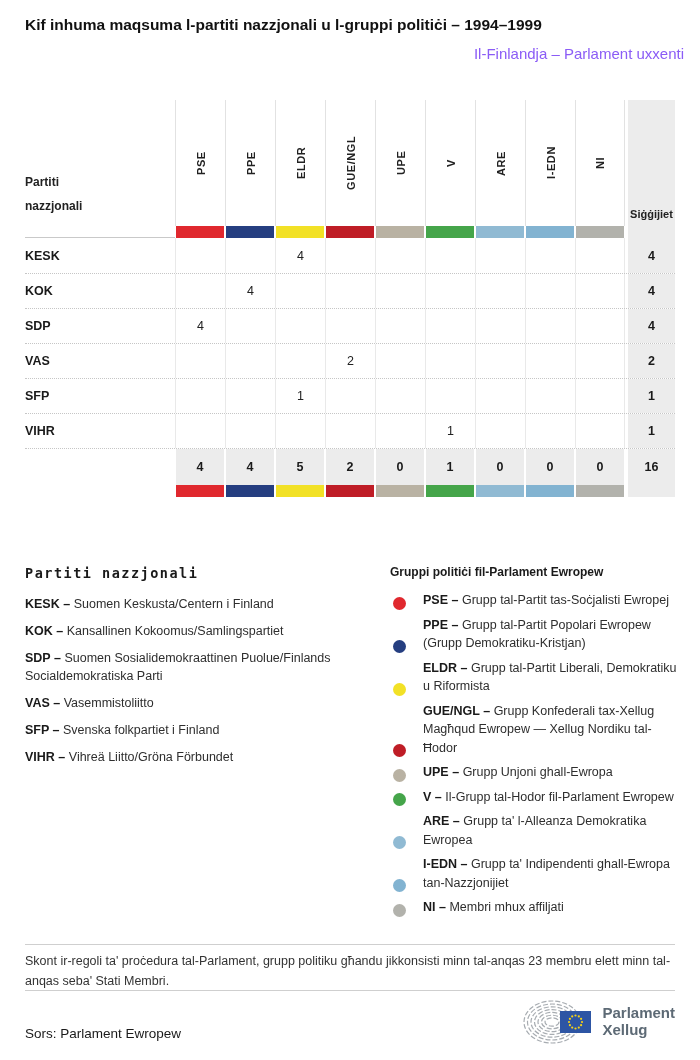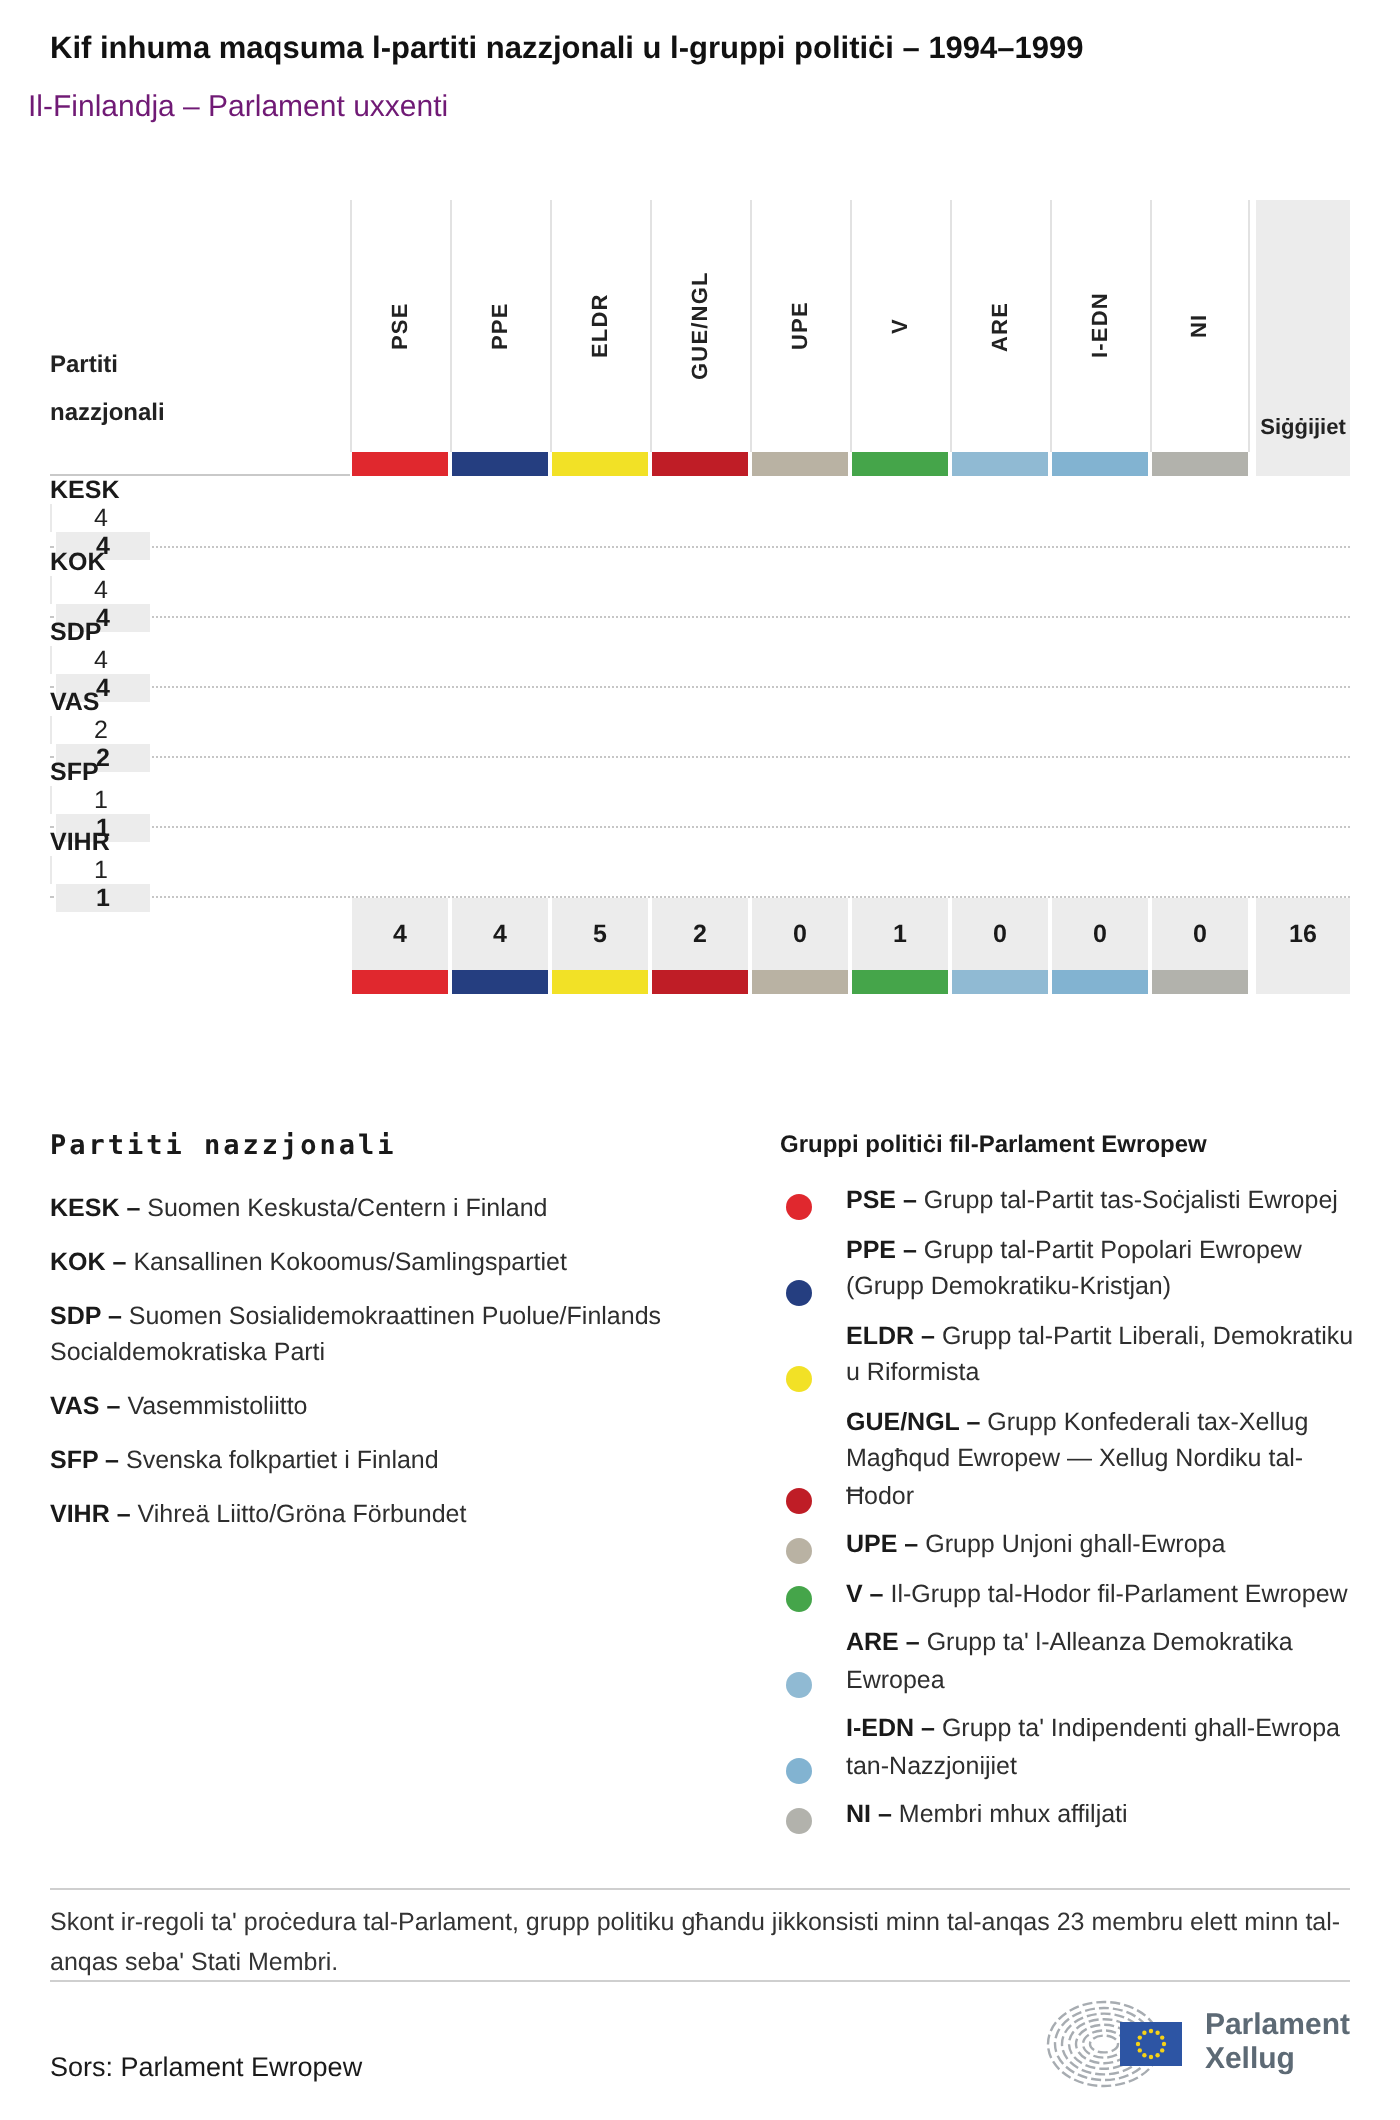--- a/index.html
+++ b/index.html
@@ -5,21 +5,21 @@
   html,body{margin:0;padding:0;}
   body{
     width:700px;height:1060px;position:relative;background:#ffffff;
     font-family:"Liberation Sans",sans-serif;color:#1a1a1a;
     -webkit-font-smoothing:antialiased;
   }
   .abs{position:absolute;}
 
   
   .title{left:25px;top:16px;width:650px;font-size:15.5px;font-weight:bold;color:#111;}
-  .subtitle{left:14px;top:45px;width:650px;font-size:15px;color:#701a75;}
+  .subtitle{left:34px;top:45px;width:650px;font-size:15px;color:#8b5cf6;text-align:right;}
 
   
   .table{left:25px;top:100px;width:650px;}
   .thead{display:flex;height:126px;}
   .th-party{width:150px;box-sizing:border-box;display:flex;align-items:flex-end;}
   .th-party .txt{width:70px;font-size:12px;font-weight:bold;line-height:1.95;color:#222;
     overflow-wrap:anywhere;padding-bottom:8px;}
   .th-col{width:50px;box-sizing:border-box;border-left:1px solid #e2e2e2;position:relative;}
   .th-col.last{border-right:1px solid #e2e2e2;}
   .th-col span{position:absolute;inset:0;display:flex;align-items:center;justify-content:center;
@@ -29,21 +29,21 @@
   .th-seats .inner{margin-left:3px;flex:1;background:#ececec;display:flex;align-items:flex-end;
     justify-content:center;font-size:11px;font-weight:bold;padding-bottom:6px;color:#222;}
 
   .bar-row{display:flex;height:12px;}
   .bar-label{width:150px;box-sizing:border-box;border-bottom:1px solid #c9c9c9;}
   .bar-cell{width:50px;box-sizing:border-box;padding:0 1px;}
   .bar-cell div{height:12px;}
   .bar-seats{width:50px;display:flex;}
   .bar-seats .inner{margin-left:3px;flex:1;background:#ececec;}
 
-  .trow{display:flex;height:35px;box-sizing:border-box;flex-direction:column;}
+  .trow{display:flex;height:35px;box-sizing:border-box;}
   .trow + .trow{border-top:1px dotted #c6c6c6;}
   .td-label{width:150px;display:flex;align-items:center;font-size:12.5px;font-weight:bold;color:#1a1a1a;}
   .td{width:50px;box-sizing:border-box;border-left:1px solid #e9e9e9;display:flex;
     align-items:center;justify-content:center;font-size:12.5px;color:#222;}
   .td.last{border-right:1px solid #e9e9e9;}
   .td-seats{width:50px;display:flex;}
   .td-seats .inner{margin-left:3px;flex:1;background:#ececec;display:flex;align-items:center;
     justify-content:center;font-size:12.5px;font-weight:bold;color:#1a1a1a;}
 
   .total-row{display:flex;height:37px;box-sizing:border-box;border-top:1px dotted #c6c6c6;}

